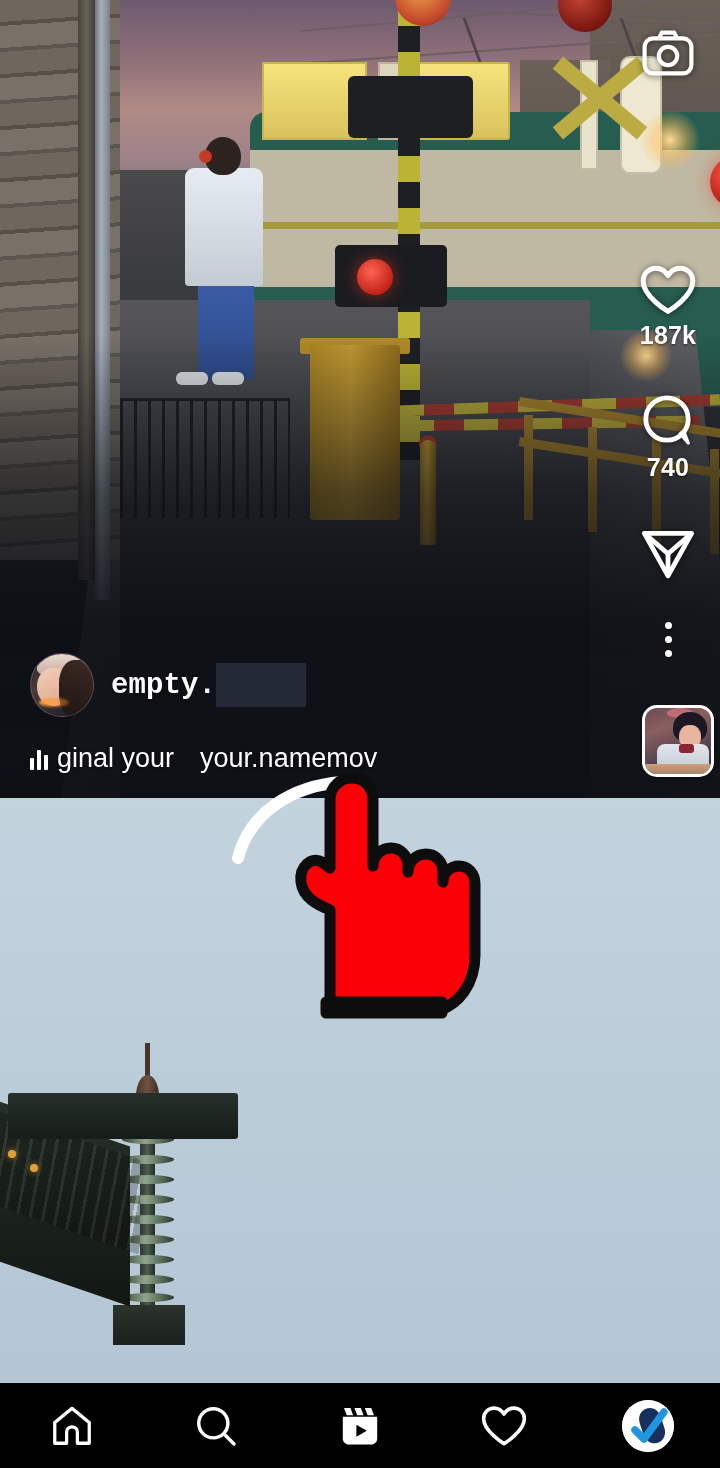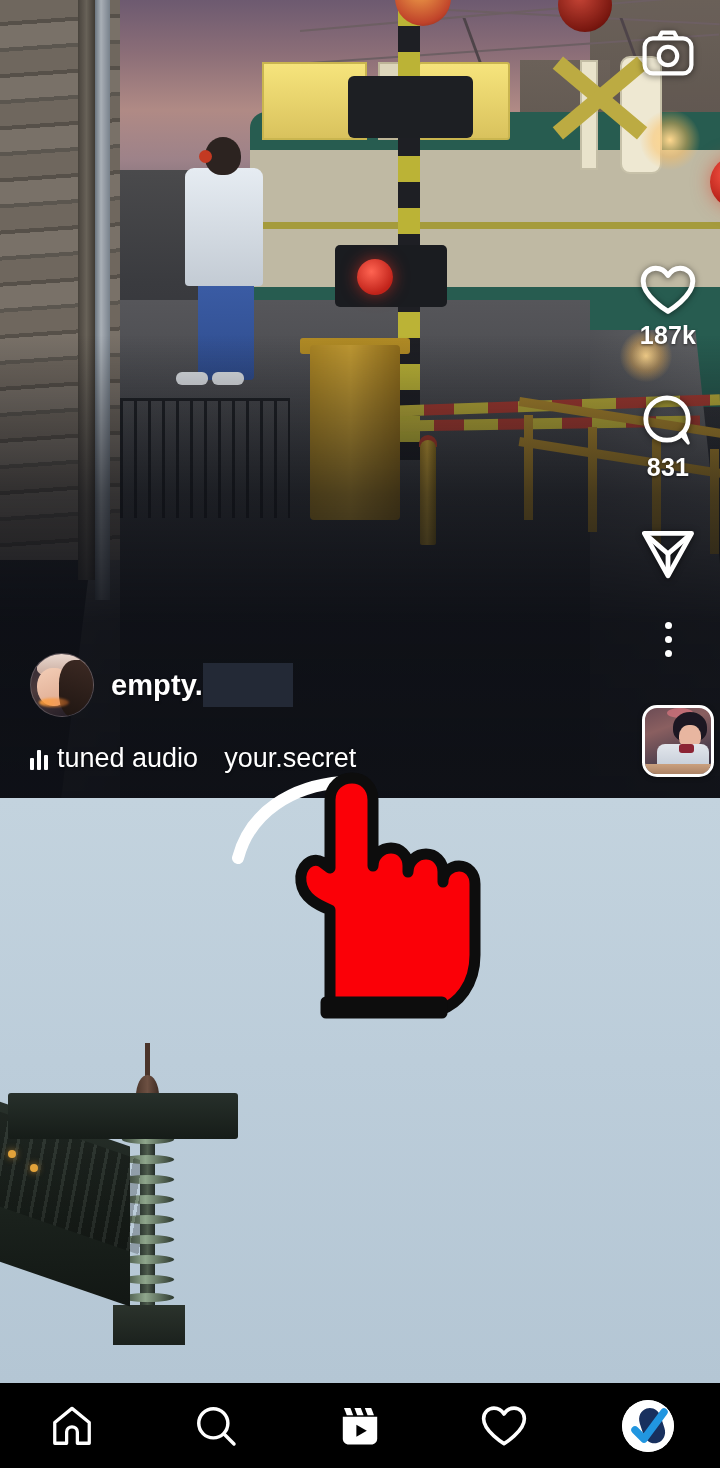--- a/index.html
+++ b/index.html
@@ -334,20 +334,21 @@
     background:rgba(226,120,130,.65); border-radius:50%; }
 
   
   .reel-meta {
     position:absolute; left:0; bottom:0; width:620px;
     z-index:12; padding:0 0 24px 30px;
   }
   .user-row {
     display:flex; align-items:center; gap:0;
     margin-bottom:26px;
+    font-family:Liberation Mono, monospace;
   }
   .avatar {
     width:64px; height:64px; border-radius:50%;
     overflow:hidden; position:relative; flex:0 0 auto;
     background:linear-gradient(150deg,#2b2430 0%,#4b3a3c 40%,#191520 100%);
     border:1px solid rgba(255,255,255,.18);
   }
   .av-hair-top { position:absolute; left:6px; top:0; width:48px; height:22px;
     background:linear-gradient(180deg,#e9d8cf,#c9aa9d); border-radius:50% 50% 30% 30%; }
   .av-face { position:absolute; left:6px; top:14px; width:32px; height:38px;
@@ -514,21 +515,21 @@
           <path d="M14 23.2 C14 23.2 1.6 15.8 1.6 8.1 C1.6 4.3 4.5 1.6 7.9 1.6 C10.3 1.6 12.6 3 14 5.2 C15.4 3 17.7 1.6 20.1 1.6 C23.5 1.6 26.4 4.3 26.4 8.1 C26.4 15.8 14 23.2 14 23.2 Z" fill="none" stroke="#fff" stroke-width="2.5" stroke-linejoin="round"></path>
         </svg>
         <div class="rail-count">187k</div>
       </div>
 
       <div class="rail-btn comment-btn">
         <svg class="icon-shadow" width="54" height="52" viewBox="0 0 27 26">
           <circle cx="13" cy="12" r="10.6" fill="none" stroke="#fff" stroke-width="2.4"></circle>
           <path d="M19.6 19.4 L23.6 24.0 L21.4 18.0 Z" fill="#fff" stroke="#fff" stroke-width="1.6" stroke-linejoin="round"></path>
         </svg>
-        <div class="rail-count">831</div>
+        <div class="rail-count">740</div>
       </div>
 
       <div class="rail-btn share-btn">
         <svg class="icon-shadow" width="56" height="54" viewBox="0 0 28 27">
           <path d="M2.2 4.2 L25.8 4.2 L14 25.4 Z" fill="none" stroke="#fff" stroke-width="2.4" stroke-linejoin="round"></path>
           <path d="M2.2 4.2 L14 14.4 L25.8 4.2" fill="none" stroke="#fff" stroke-width="2.4" stroke-linejoin="round"></path>
           <path d="M14 14.4 L14 25.4" fill="none" stroke="#fff" stroke-width="2.4" stroke-linejoin="round"></path>
         </svg>
       </div>
 
@@ -563,22 +564,22 @@
         <div class="redaction"></div>
       </div>
 
 
       <div class="audio-row">
         <span class="audio-eq">
           <i></i>
             <i></i>
             <i></i>
         </span>
-        <span class="audio-title">tuned audio</span>
-        <span>your.secret</span>
+        <span class="audio-title">ginal your</span>
+        <span>your.namemov</span>
       </div>
     </div>
   </div>
 
   <div id="reel-two">
     <div class="pagoda">
       <div class="pagoda-spike"></div>
       <div class="pagoda-bulb"></div>
       <div class="pagoda-core"></div>
       <div class="pagoda-rings">

